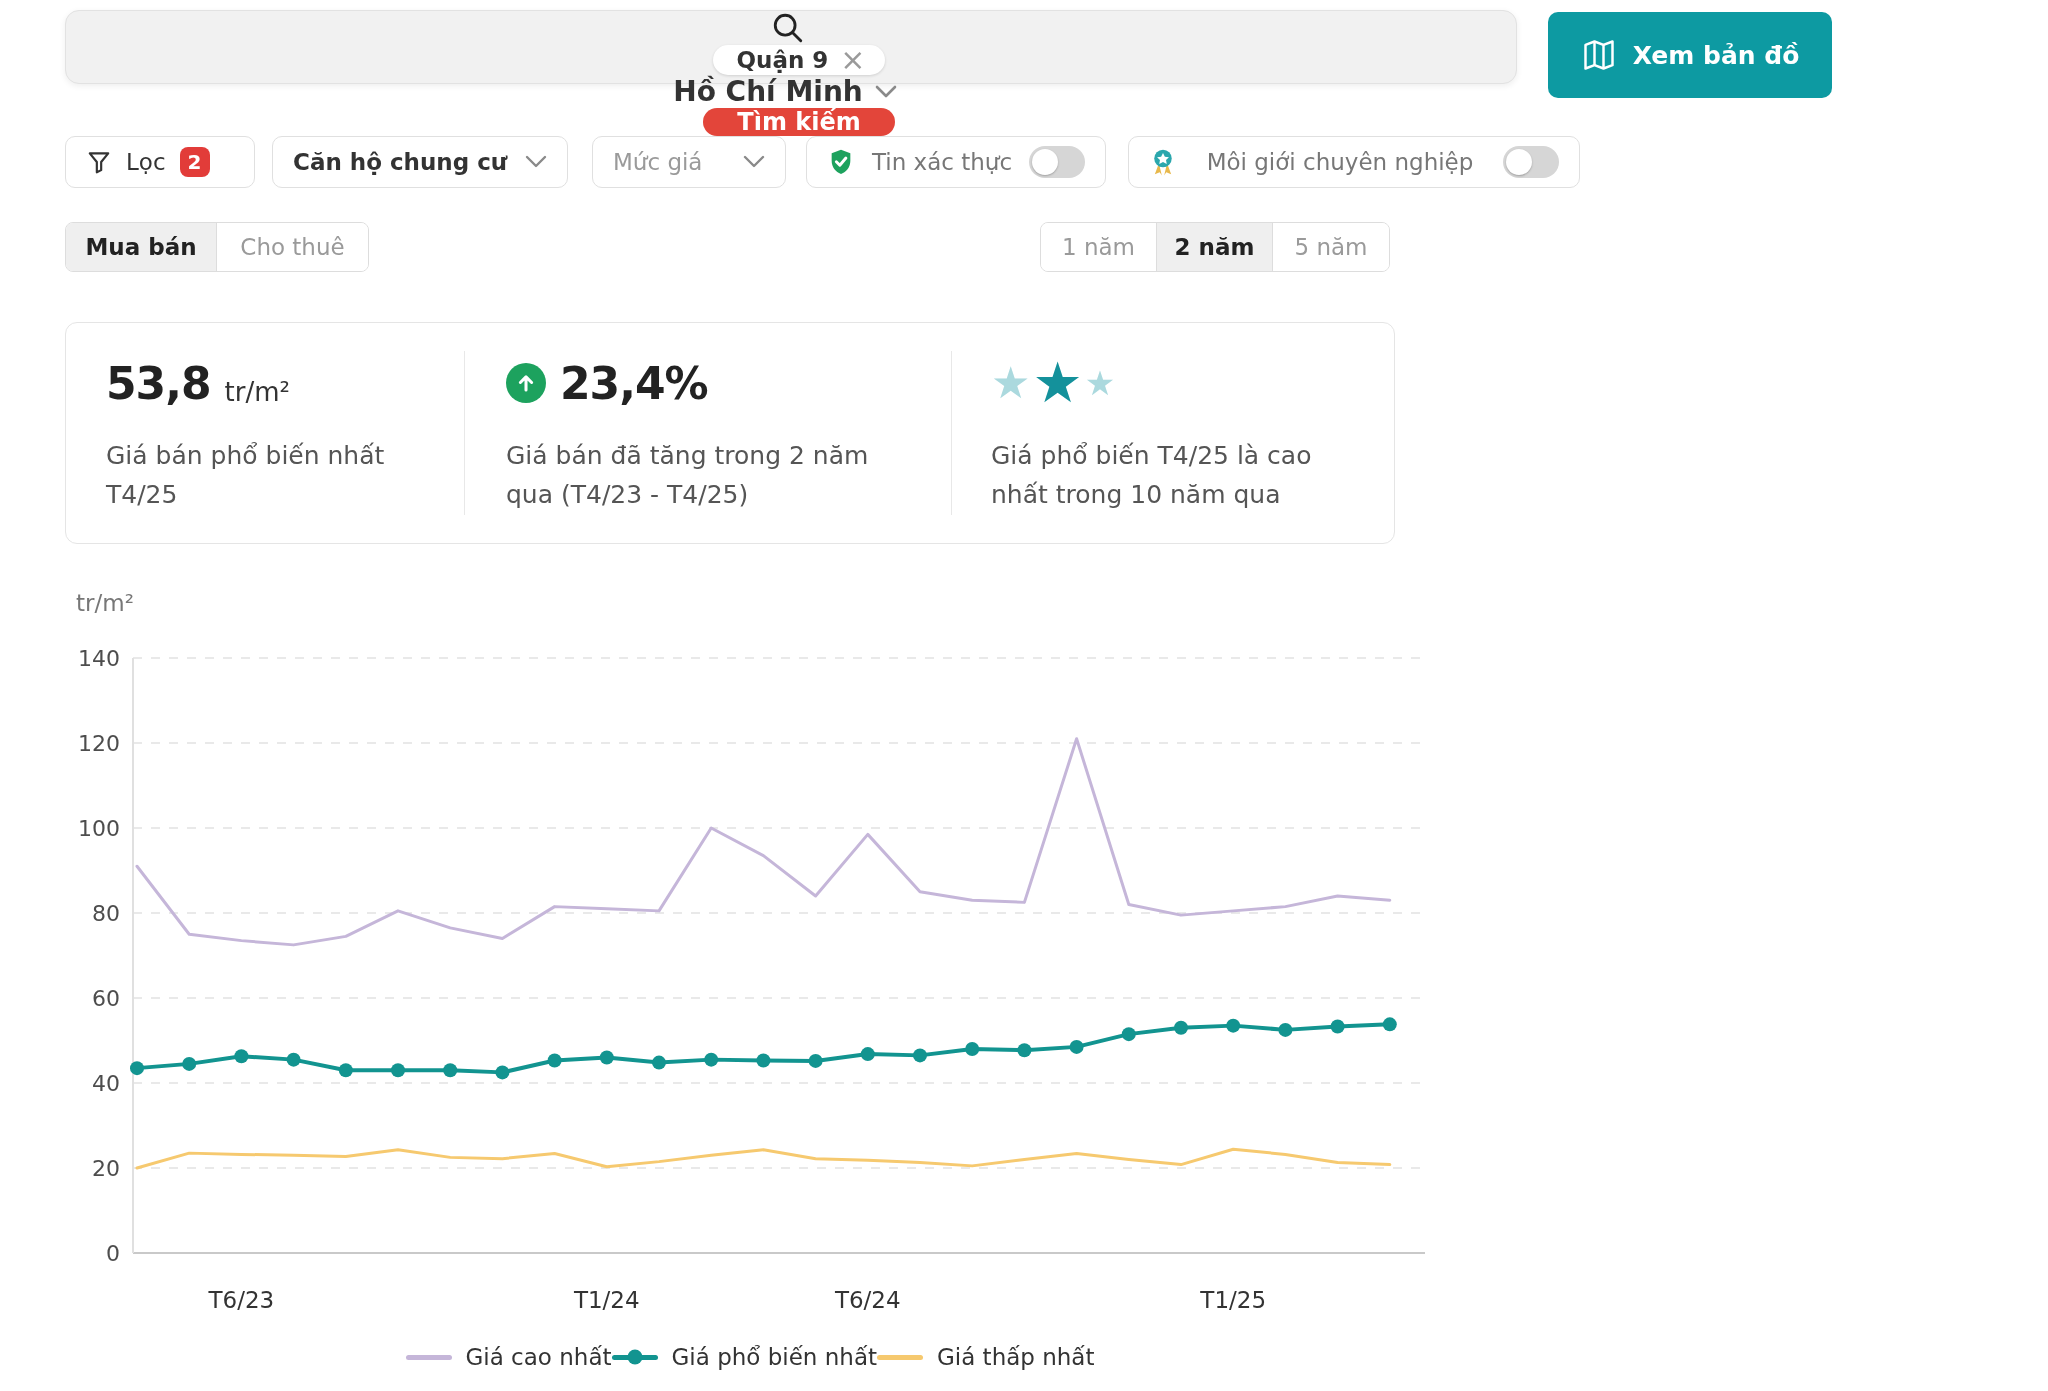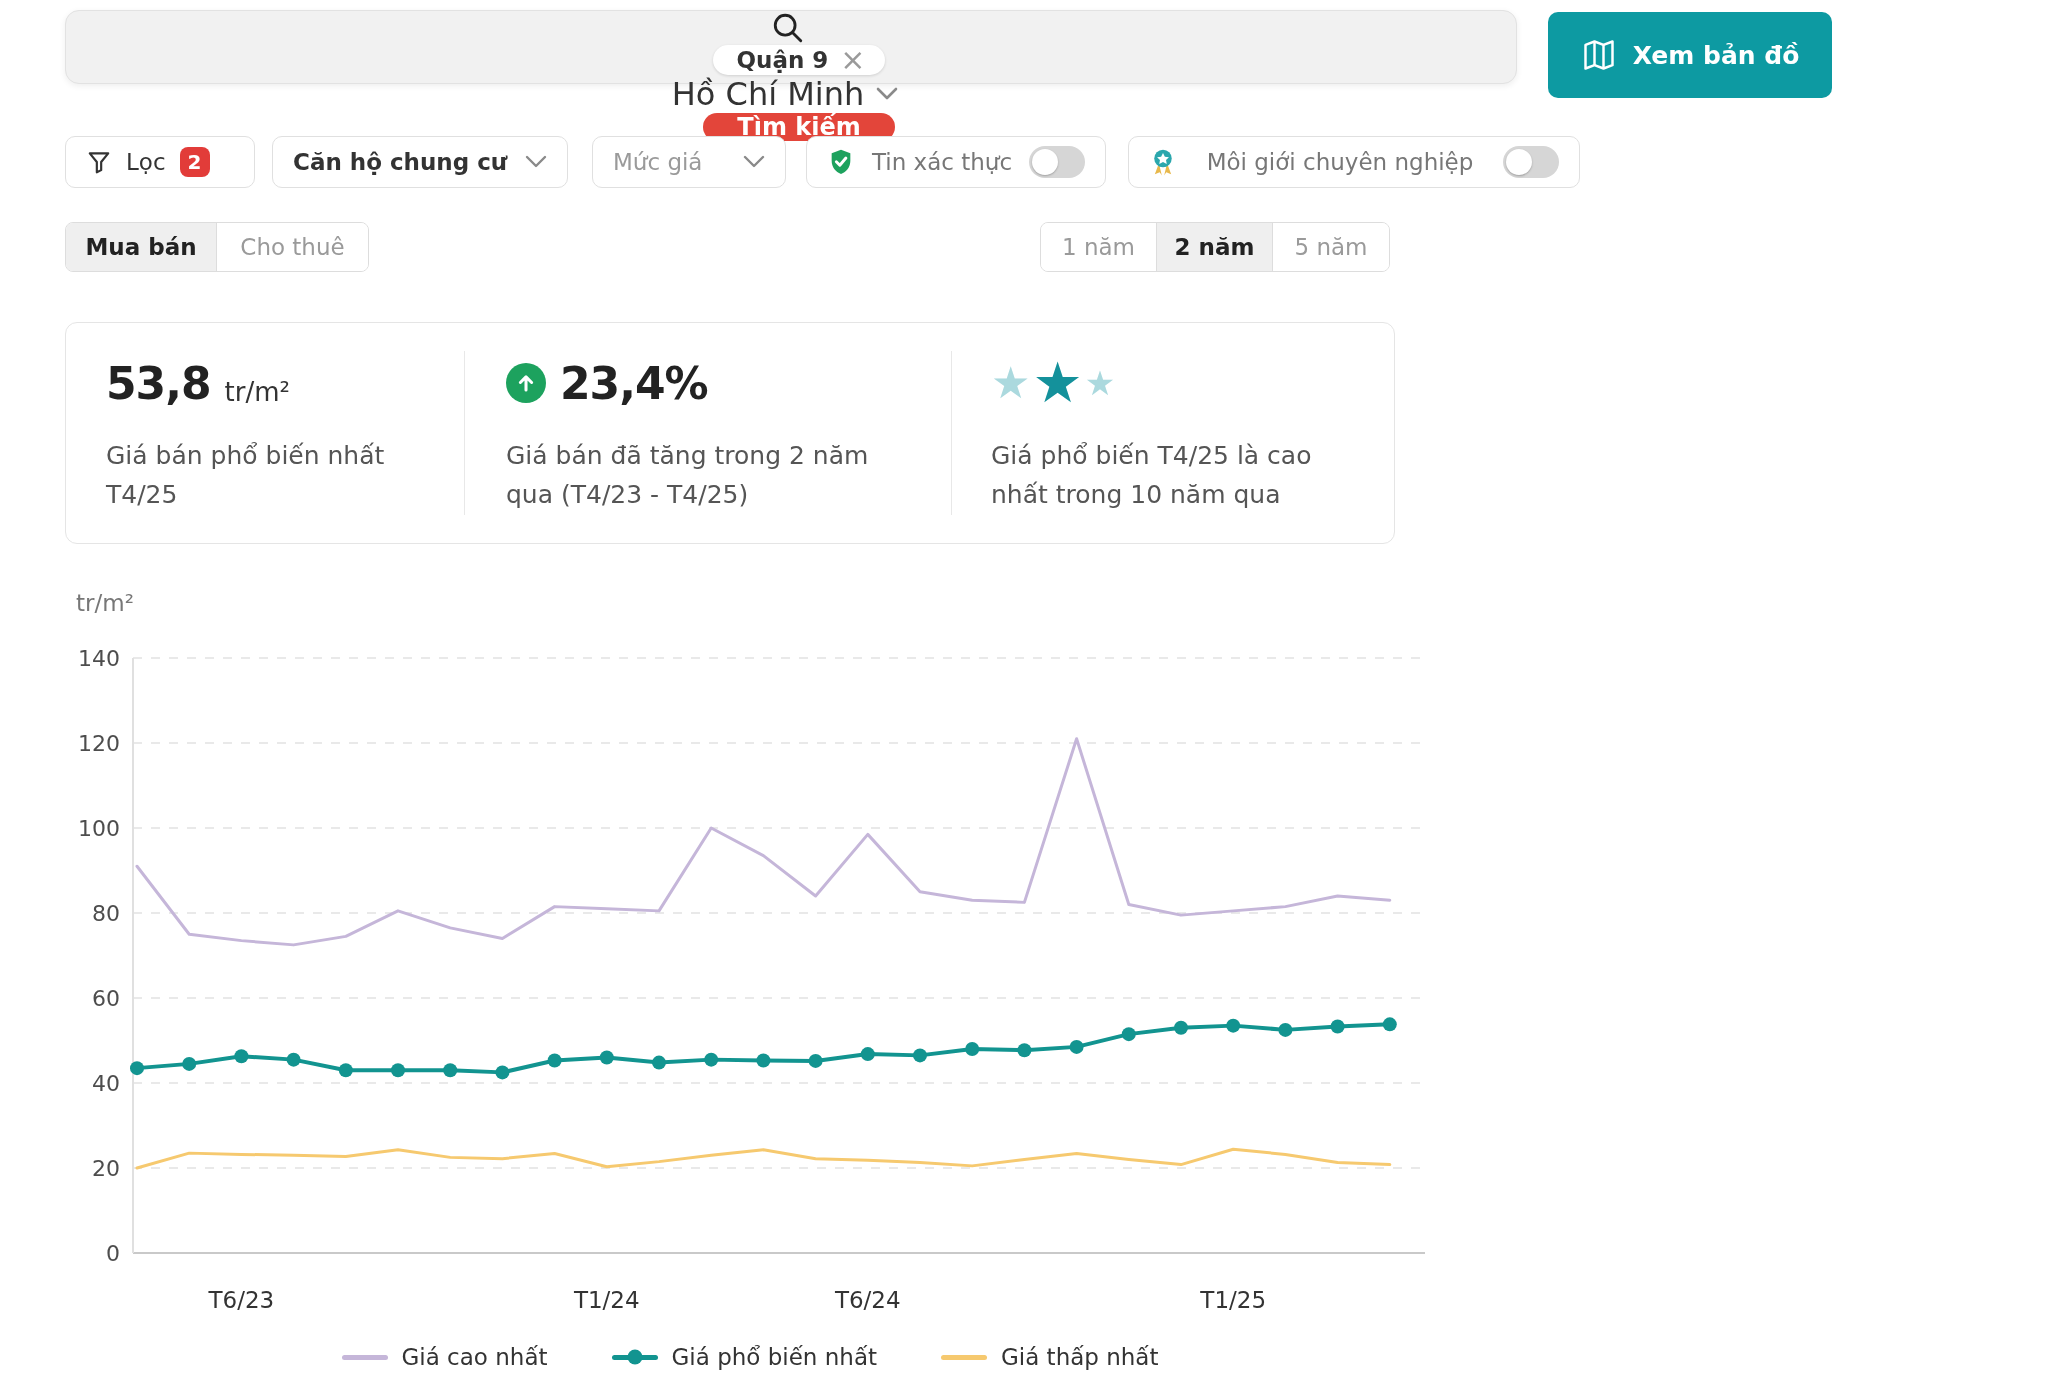--- a/index.html
+++ b/index.html
@@ -11,21 +11,21 @@
   .search-bar { position:absolute; left:65px; top:10px; width:1452px; height:74px;
     background:#f1f1f1; border:1px solid #e2e2e2; border-radius:14px;
     box-shadow:0 2px 6px rgba(0,0,0,.07); display:flex; align-items:center; padding:0 10px 0 26px;flex-direction:column; }
   .search-glass { display:flex; align-items:center; margin-right:22px; }
   .chip { display:flex; align-items:center; gap:12px; background:#fff; border-radius:26px;
     height:50px; padding:0 20px 0 24px; box-shadow:0 1px 3px rgba(0,0,0,.14); }
   .chip-label { font-size:23px; font-weight:600; color:#333; white-space:nowrap; }
   .chip-close { font-size:30px; color:#9a9a9a; line-height:1; cursor:pointer; }
   .search-spacer { flex:1; }
   .city-select { display:flex; align-items:center; gap:12px; margin-right:28px; cursor:pointer; }
-  .city-label { font-size:32px; font-weight:400; color:#333; white-space:nowrap; }
+  .city-label { font-size:28px; font-weight:700; color:#333; white-space:nowrap; }
   .btn-search { height:58px; min-width:180px; padding:0 34px; background:#e3453a; color:#fff;
     border:none; border-radius:18px; font-size:24px; font-weight:700; font-family:inherit; cursor:pointer; }
   .btn-map { position:absolute; left:1548px; top:12px; width:284px; height:86px; background:#0d9aa2;
     color:#fff; border:none; border-radius:10px; font-size:25px; font-weight:700; font-family:inherit;
     display:flex; align-items:center; justify-content:center; gap:16px; cursor:pointer; }
 
   
   .filter-row { position:absolute; left:0; top:136px; width:2048px; height:52px; }
   .fbox { position:absolute; top:0; height:52px; background:#fff; border:1px solid #e0e0e0;
     border-radius:10px; display:flex; align-items:center; gap:14px; padding:0 20px; cursor:pointer; }
@@ -65,21 +65,21 @@
   .star.dark  { font-size:56px; color:#14919b; margin:0 2px; }
   .star.light2 { font-size:34px; color:#abd9de; }
 
   
   .chart-ylabel { position:absolute; left:76px; top:590px; font-size:23px; color:#777; }
   #chart-svg { position:absolute; left:0; top:575px; }
   .ylab { font-size:22px; fill:#4d4d4d; }
   .xlab { font-size:23px; fill:#333; }
 
   .legend { position:absolute; left:95px; top:1344px; width:1310px; display:flex;
-    justify-content:center; align-items:center; gap:64px; }
+    justify-content:center; align-items:center; }
   .legend-item { display:flex; align-items:center; gap:14px; }
   .legend-swatch { position:relative; width:46px; height:5px; border-radius:3px; }
   .legend-dot { position:absolute; left:50%; top:50%; width:15px; height:15px; border-radius:50%;
     transform:translate(-50%,-50%); display:none; }
   .legend-label { font-size:23px; color:#333; white-space:nowrap; }
 </style>
 </head>
 <body>
 
 <div id="page">

